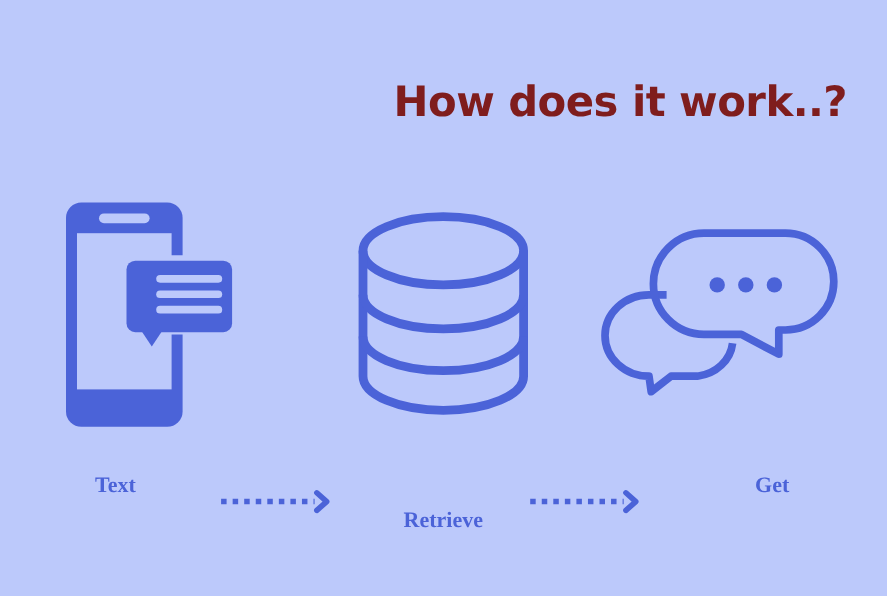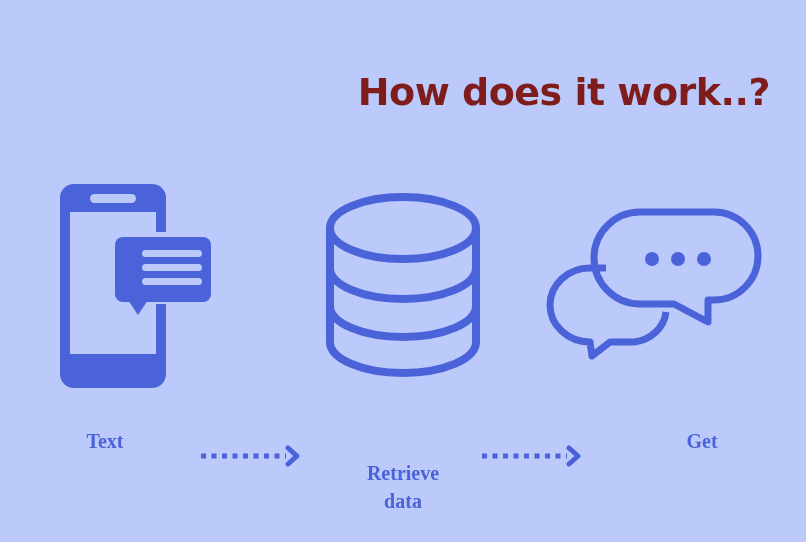--- a/index.html
+++ b/index.html
@@ -69,21 +69,20 @@
     <circle cx="132" cy="51" r="7" fill="#4b63d8"></circle>
     <circle cx="158" cy="51" r="7" fill="#4b63d8"></circle>
   </svg>
 </div>
 
 <div class="label" style="left:25px; top:427px;">
   <div>Text</div>
 </div>
 <div class="label" style="left:323px; top:427px;margin-top:32px;">
   <div>Retrieve</div>
-  <div>data</div>
 </div>
 <div class="label" style="left:622px; top:427px;">
   <div>Get</div>
 </div>
 
 <div class="arrow" style="left:198px; top:445px;">
   <svg width="104" height="22" viewBox="0 0 104 22">
     <line x1="3" y1="11" x2="88" y2="11" stroke="#4b63d8" stroke-width="5" stroke-dasharray="5 5.5" stroke-linecap="butt"></line>
     <polyline points="90,3 99,11 90,19" fill="none" stroke="#4b63d8" stroke-width="5" stroke-linecap="round" stroke-linejoin="round"></polyline>
   </svg>

